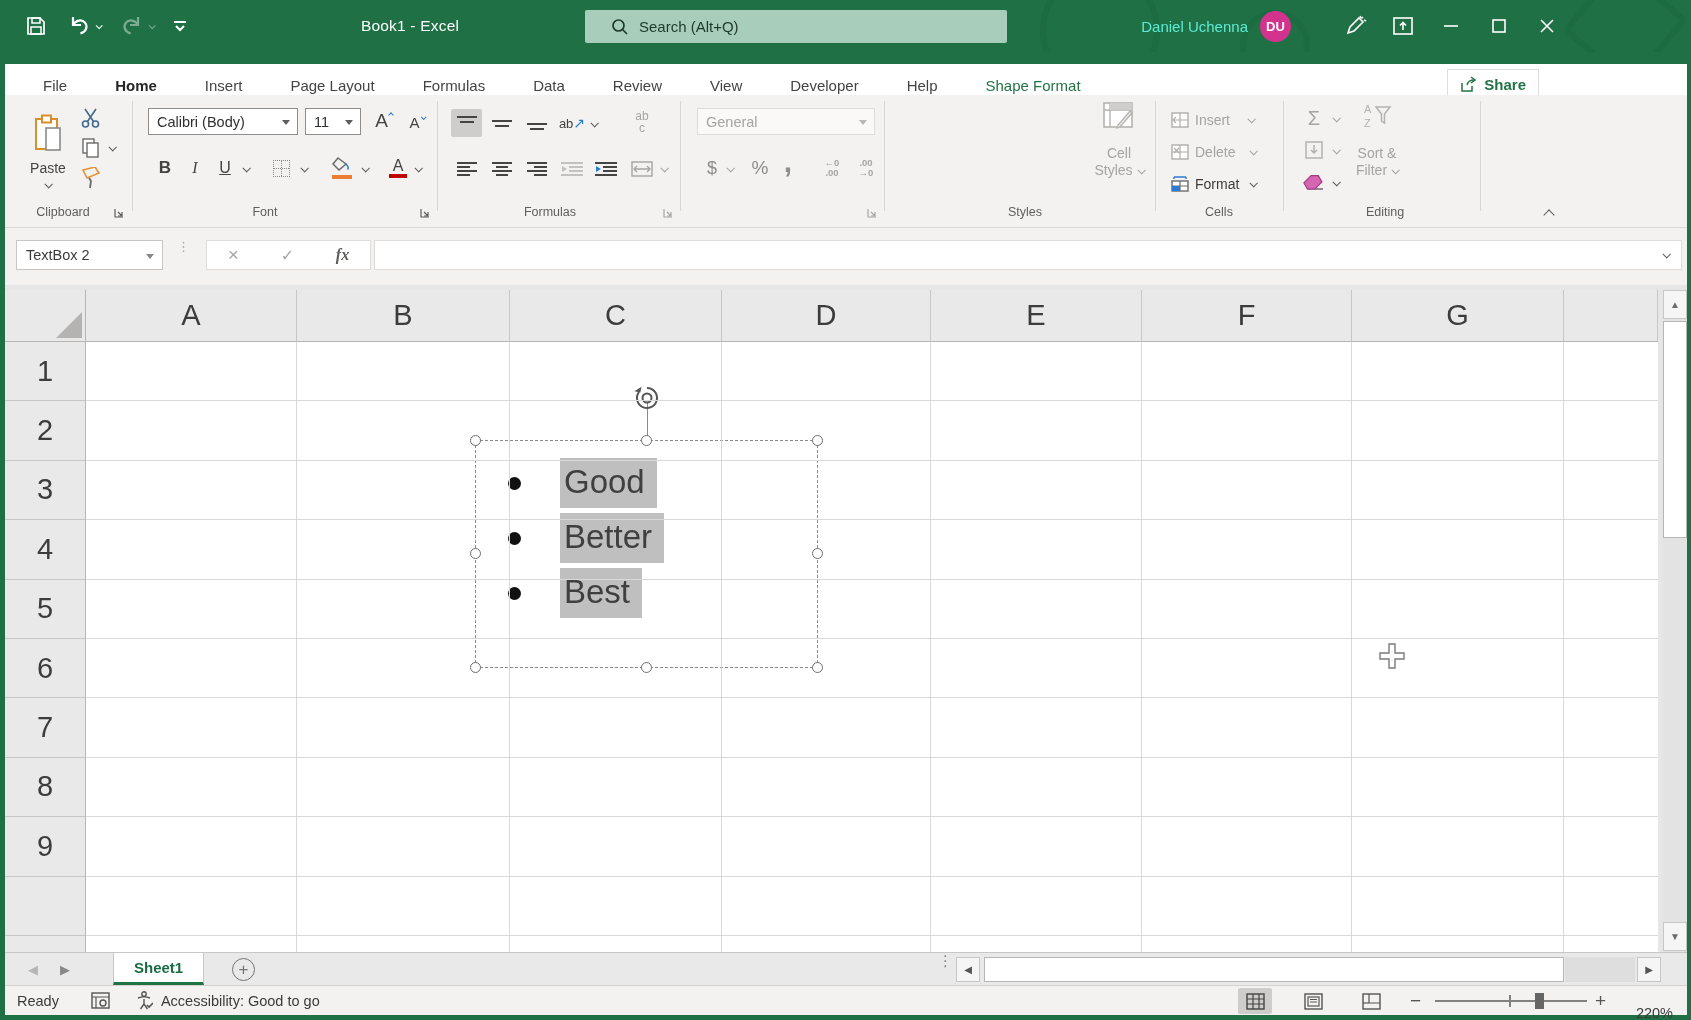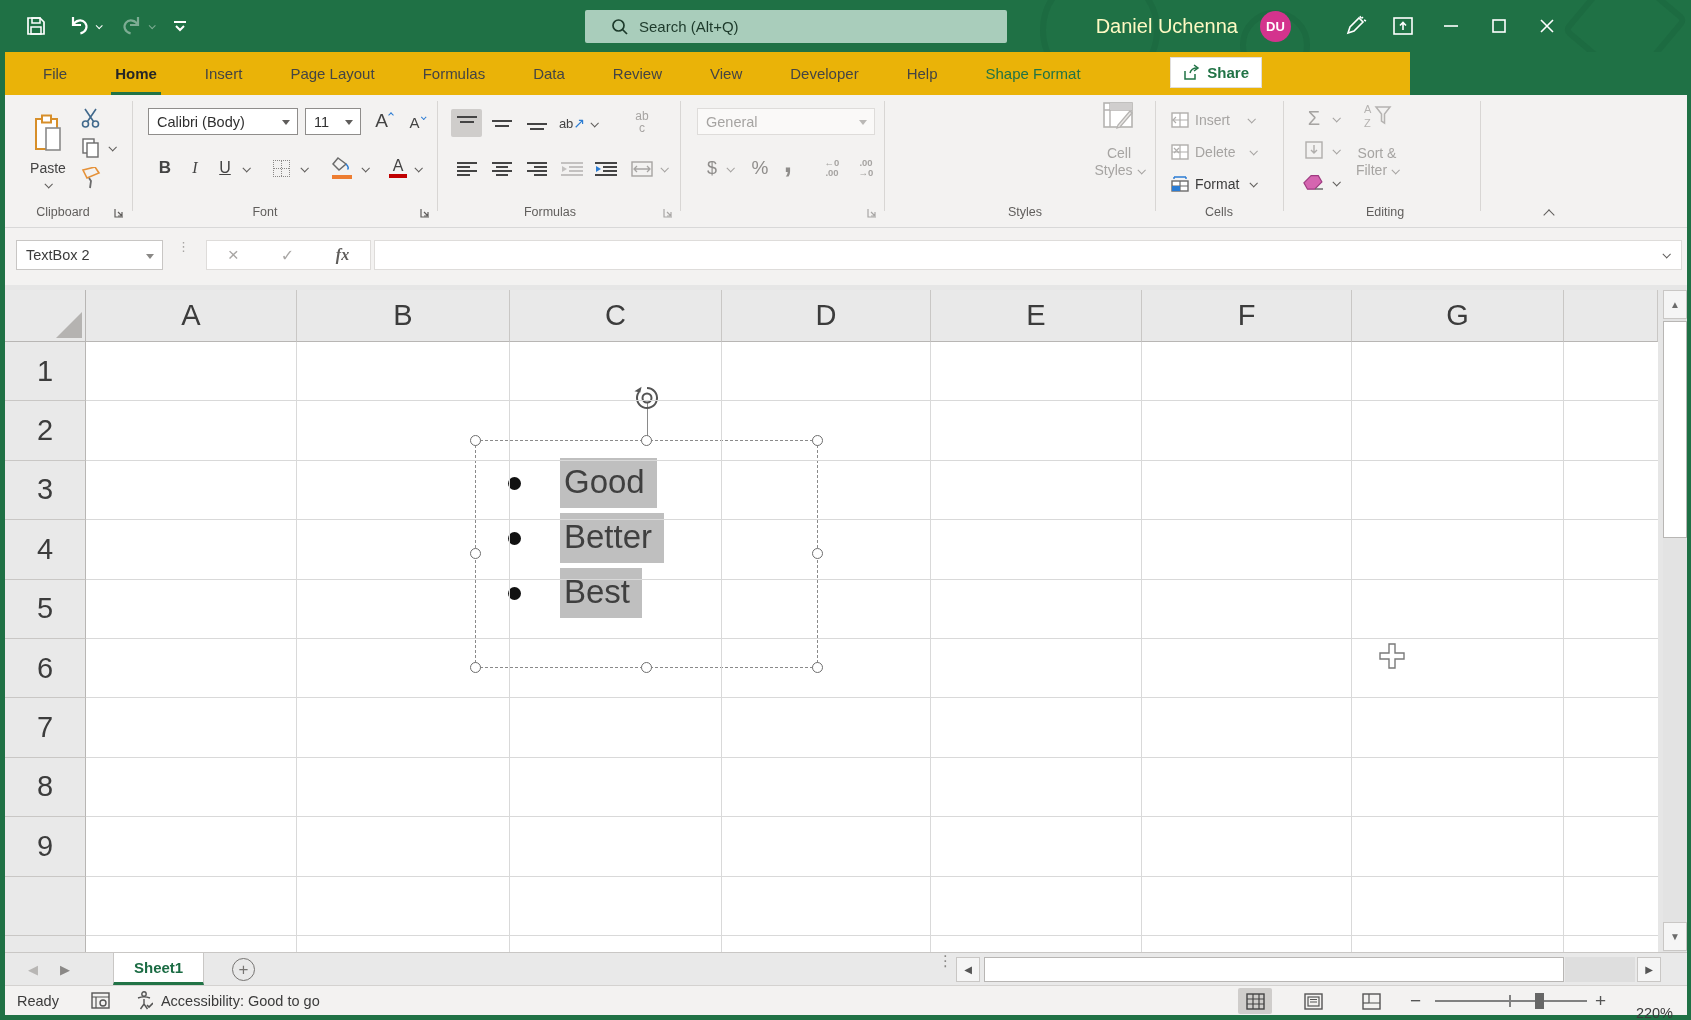--- a/index.html
+++ b/index.html
@@ -9,27 +9,27 @@
 
   
   .titlebar { position:absolute; left:0; top:0; width:1691px; height:52px; background:var(--title-green,#1f7145); overflow:hidden; }
   .tb-art { position:absolute; opacity:.14; border:6px solid #0b4527; border-radius:50%; }
   .qat { position:absolute; left:24px; top:0; height:52px; display:flex; align-items:center; gap:18px; }
   .qat svg { display:block; }
   .tb-title { position:absolute; left:300px; top:0; width:220px; height:52px; display:flex; align-items:center; justify-content:center; color:#fff; font-size:15.5px; letter-spacing:.2px; }
   .searchbox { position:absolute; left:585px; top:10px; width:422px; height:33px; background:var(--search-bg,#a9cdbb); border-radius:2px; display:flex; align-items:center; color:#1d3a2b; font-size:15px; }
   .searchbox svg { margin:0 10px 0 26px; }
   .tb-user { position:absolute; right:0; top:0; height:52px; display:flex; align-items:center; }
-  .tb-user .uname { color:#fef9c3; font-size:20px; margin-right:22px; }
+  .tb-user .uname { color:#5eead4; font-size:15px; margin-right:12px; }
   .avatar { width:31px; height:31px; border-radius:50%; background:var(--avatar,#d4338d); color:#fff; font-size:13px; font-weight:bold; display:flex; align-items:center; justify-content:center; margin-right:40px; }
   .tb-btn { width:48px; height:52px; display:flex; align-items:center; justify-content:center; }
   .tb-btn.close { margin-right:120px; }
 
   
-  .tabrow { position:absolute; left:5px; top:52px; width:1405px; height:43px; background:#eab308; }
+  .tabrow { position:absolute; left:5px; top:64px; width:1682px; height:43px; background:#ffffff; }
   #tab-strip { display:flex; height:43px; align-items:stretch; padding-left:14px; }
   .tab { position:relative; display:flex; align-items:center; padding:0 24px; font-size:15px; color:#444; cursor:default; }
   .tab.active { font-weight:bold; color:#262626; }
   .tab.active::after { content:""; position:absolute; left:20px; right:20px; bottom:0; height:3px; background:var(--brand,#217346); }
   .tab.accent { color:var(--brand,#217346); }
   .share-btn { position:absolute; right:148px; top:5px; height:31px; padding:0 12px; background:#fff; border:1px solid #e0dedc; display:flex; align-items:center; gap:7px; color:var(--brand,#217346); font-size:15px; }
 
   
   .ribbon { position:absolute; left:5px; top:95px; width:1682px; height:133px; background:#f3f2f1; border-bottom:1px solid #d8d8d8; font-size:14px; }
   .rdiv { position:absolute; top:6px; height:110px; width:1px; background:#d8d6d4; }
@@ -144,20 +144,21 @@
         <span class="chev" style="color:#fff;width:5px;height:5px;"></span>
       </span>
       <span>
         <svg width="16" height="16" viewBox="0 0 16 16">
             <path d="M2 4h12" stroke="#fff" stroke-width="2"></path>
             <path d="M4 8l4 4 4-4" fill="none" stroke="#fff" stroke-width="2"></path>
           </svg>
       </span>
     </div>
 
+    <div class="tb-title">Book1  -  Excel</div>
 
     <div class="searchbox">
       <svg width="18" height="18" viewBox="0 0 18 18">
           <circle cx="7.5" cy="7.5" r="5.5" fill="none" stroke="#1d3a2b" stroke-width="1.7"></circle>
           <path d="M11.5 11.5L16 16" stroke="#1d3a2b" stroke-width="1.7"></path>
         </svg>
       <span>Search (Alt+Q)</span>
     </div>
 
     <div class="tb-user">

